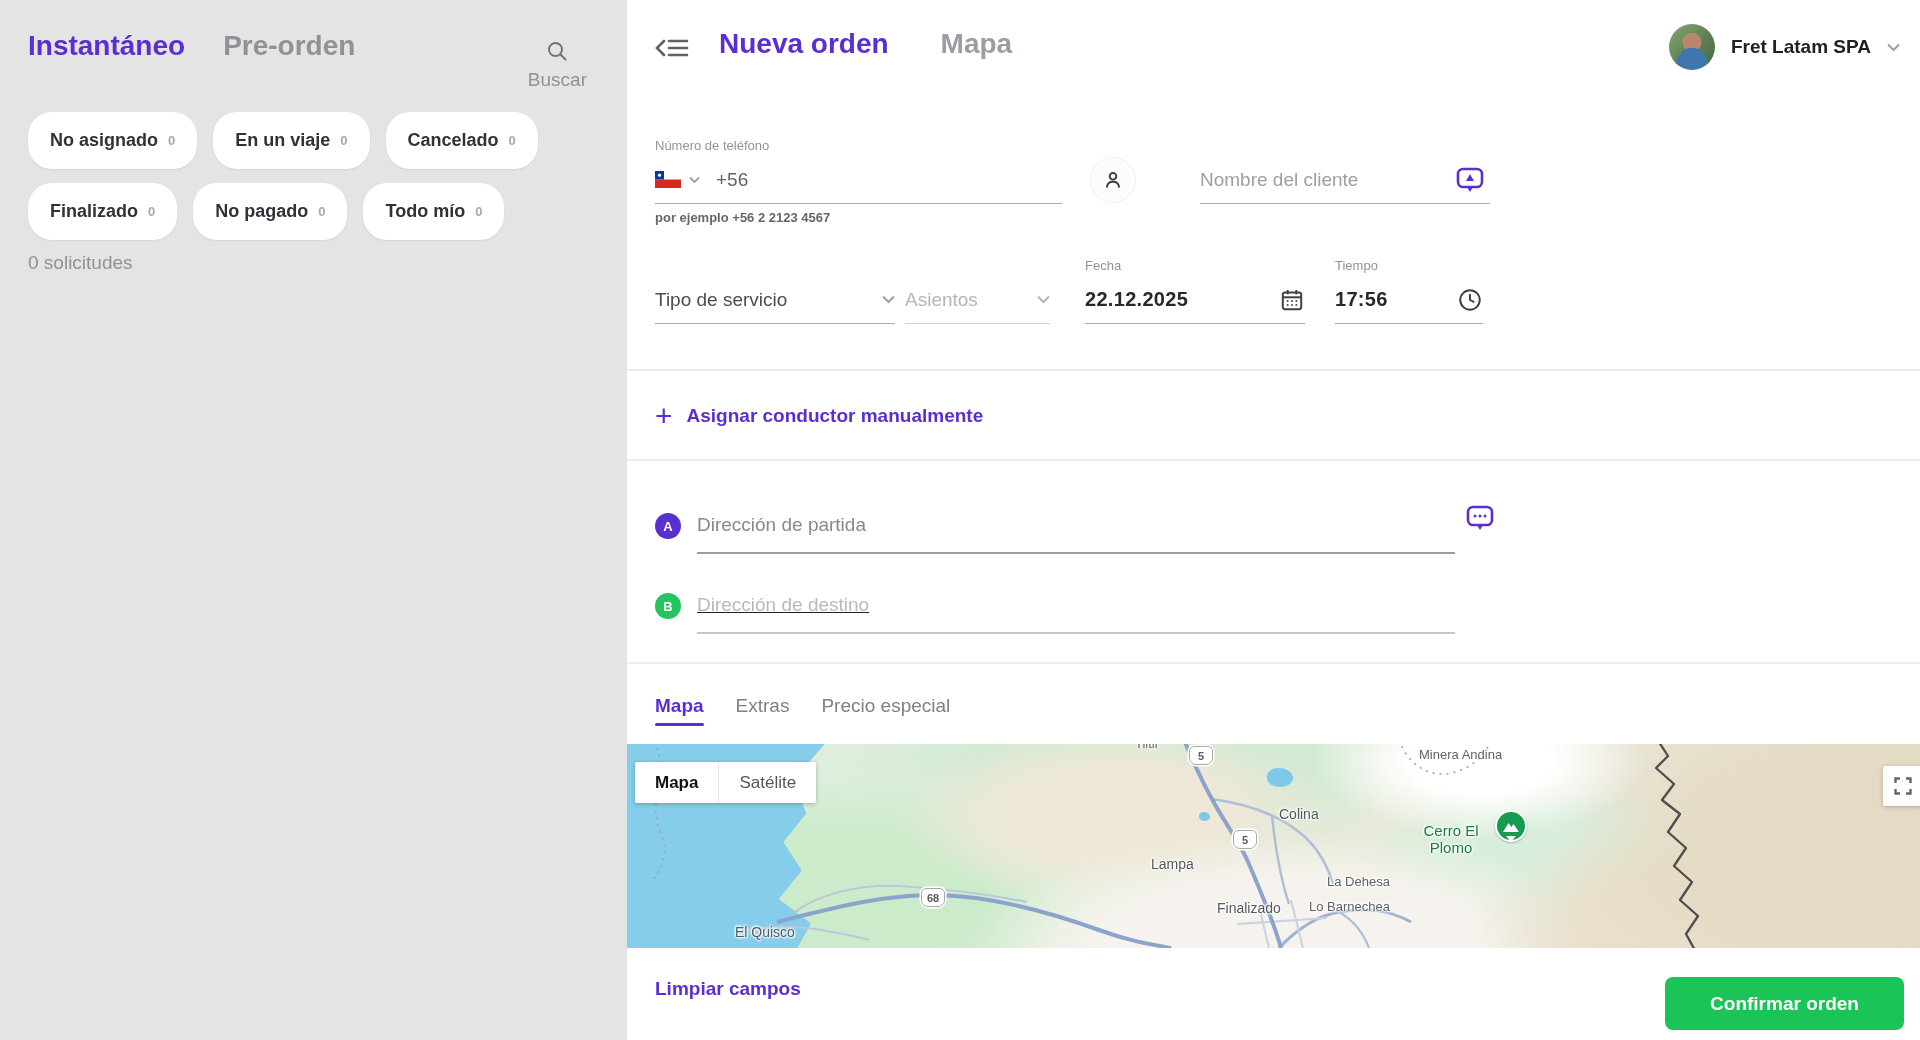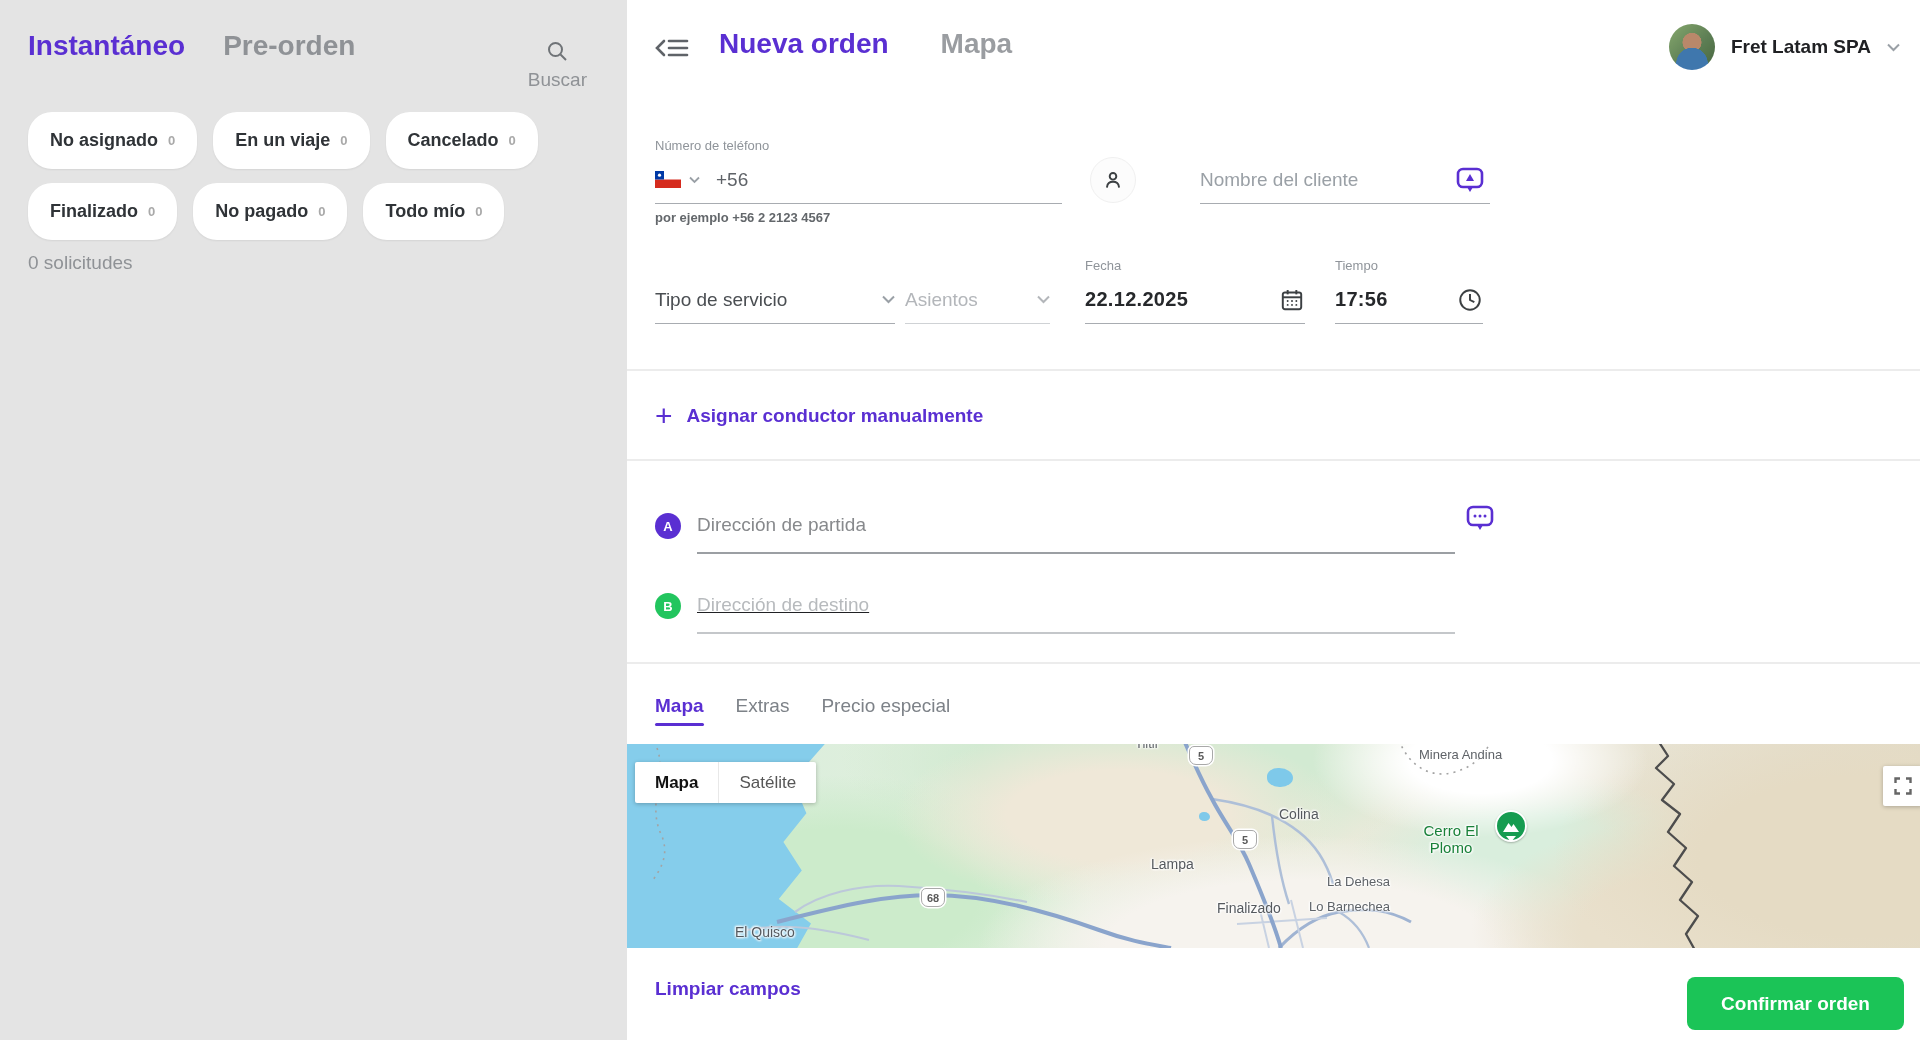--- a/index.html
+++ b/index.html
@@ -119,21 +119,21 @@
     box-shadow:0 1px 4px rgba(0,0,0,.25); border-radius:2px; overflow:hidden; }
   .map-control .cell{ padding:0 20px; display:flex; align-items:center; font-size:17px; cursor:pointer; }
   .map-control .cell.on{ font-weight:bold; color:#111; }
   .map-control .cell.off{ color:#565656; border-left:1px solid #e8e8e8; }
   .fs-btn{ position:absolute; left:1256px; top:22px; width:40px; height:40px; background:#fff; border-radius:2px;
     box-shadow:0 1px 4px rgba(0,0,0,.25); display:flex; align-items:center; justify-content:center; cursor:pointer; }
 
   
   .footer{ position:absolute; left:0; top:948px; width:1293px; height:92px; background:#fff; }
   .clear-link{ position:absolute; left:28px; top:30px; font-size:19px; font-weight:bold; color:var(--accent); cursor:pointer; }
-  .confirm-btn{ position:absolute; right:16px; top:29px; width:217px; height:53px; border:none; border-radius:8px;
+  .confirm-btn{ position:absolute; right:16px; top:29px; width:239px; height:53px; border:none; border-radius:8px;
     background:var(--confirm_green); color:#fff; font-family:inherit; font-size:19px; font-weight:bold; cursor:pointer;text-align:center; }
 
   svg{ display:block; }
 </style>
 </head>
 <body>
 
 <aside class="sidebar">
   <div class="sb-tabs">
     <span class="sb-tab active">Instantáneo</span>

